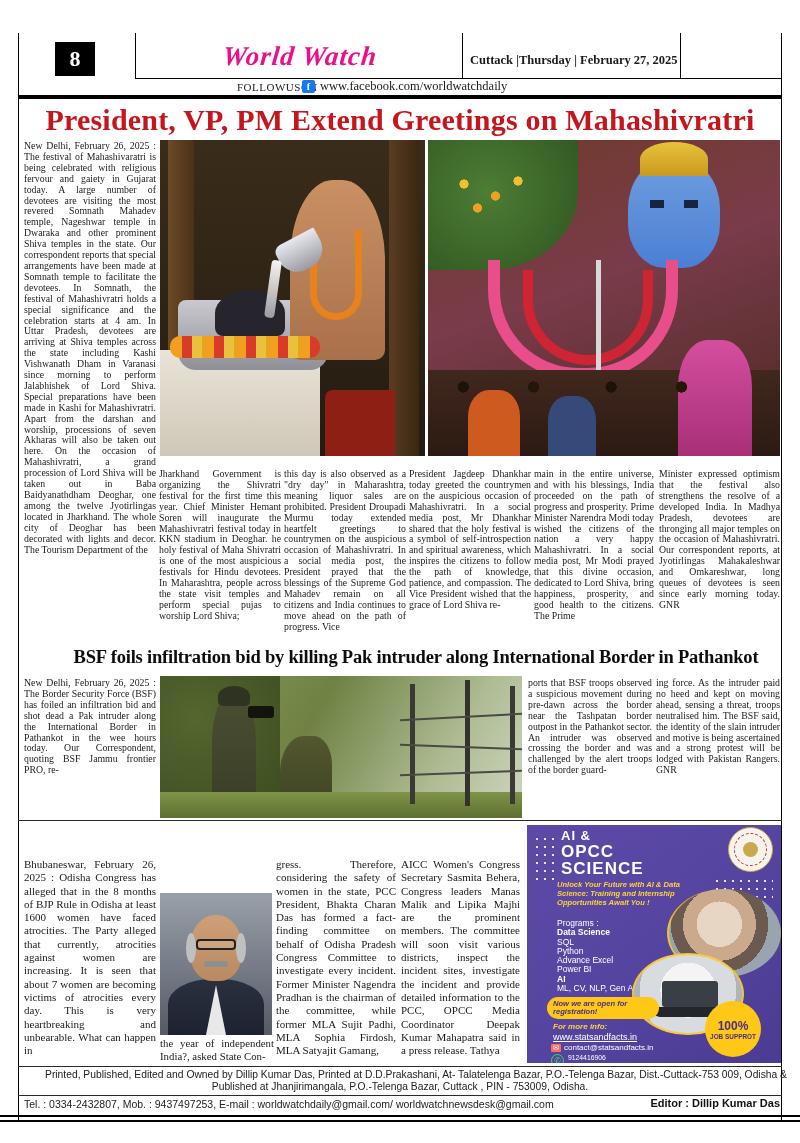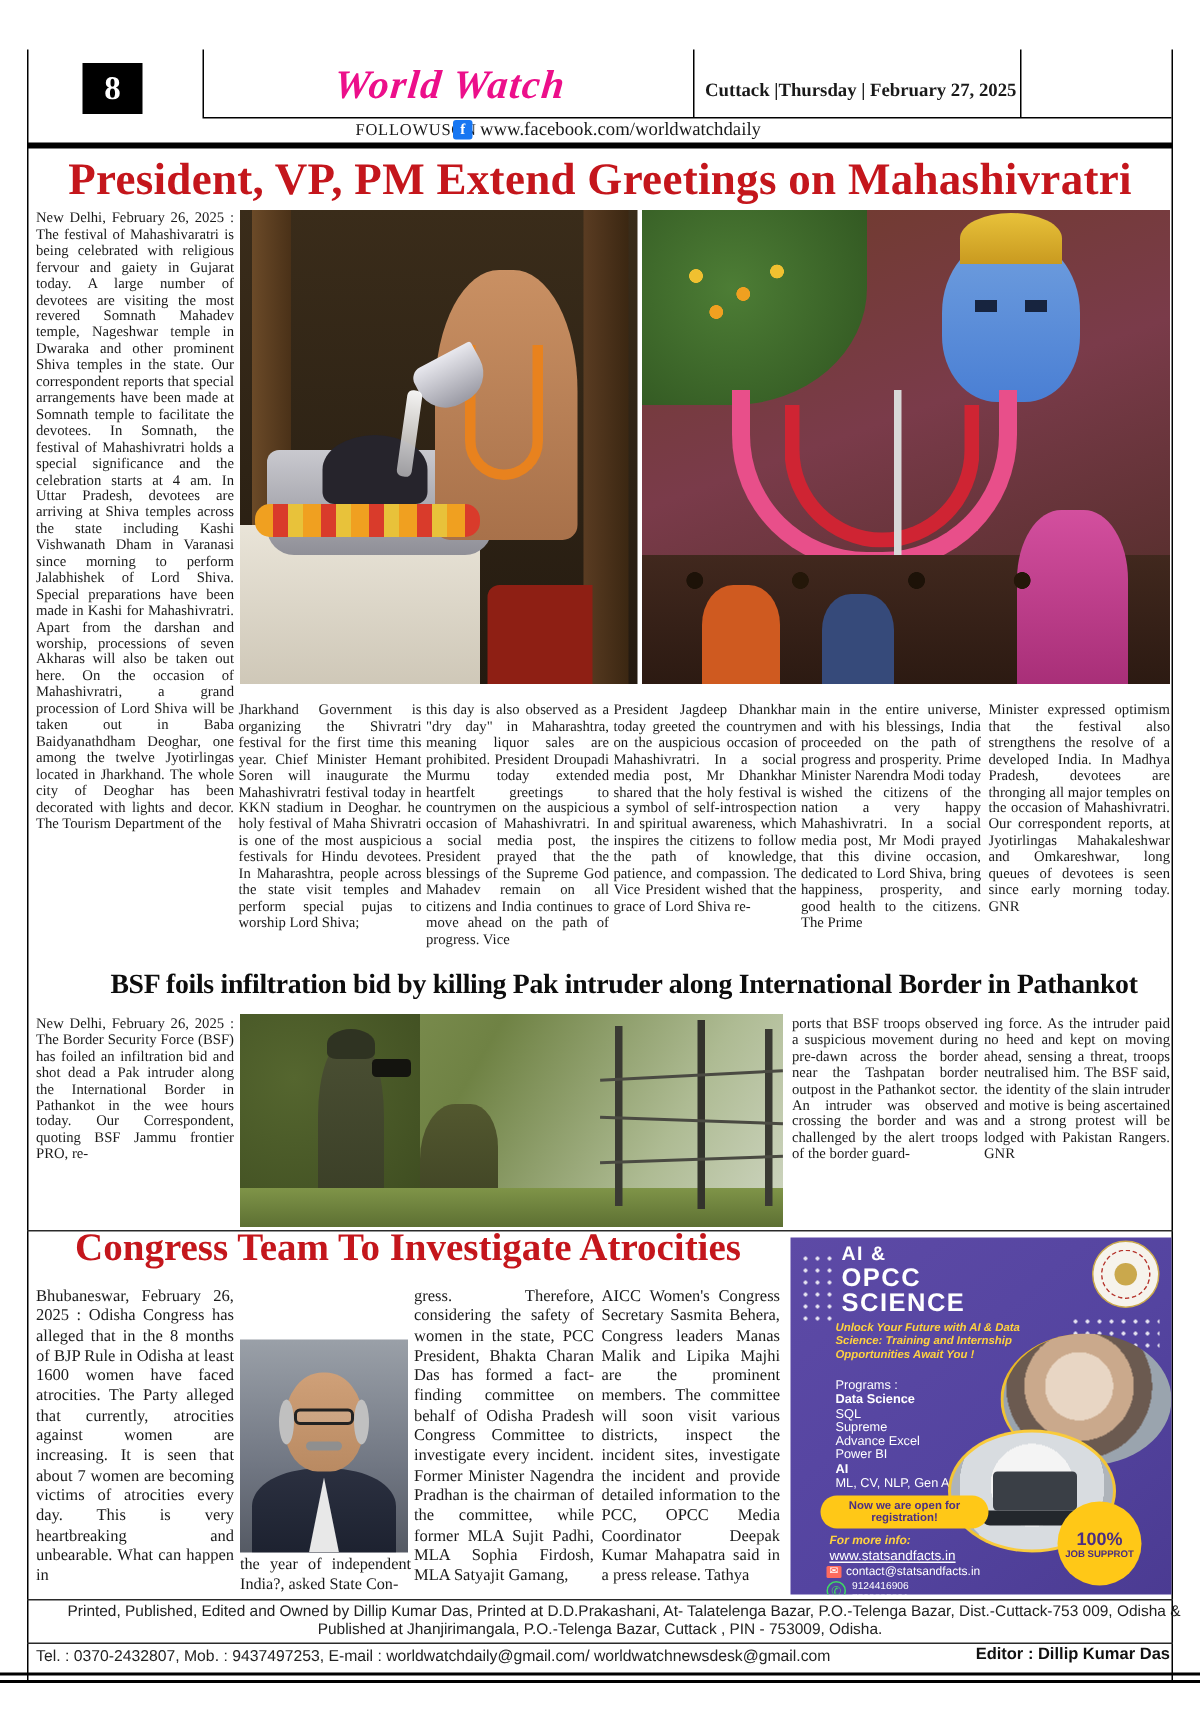--- a/index.html
+++ b/index.html
@@ -57,21 +57,21 @@
   .seal-core { position:absolute; left:14px; top:14px; width:15px; height:15px; border-radius:50%;
           background:#caa84c; }
   .tagline { position:absolute; left:30px; top:56px; width:124px; color:#ffd23f;
              font-size:7.6px; line-height:8.8px; font-weight:bold; font-style:italic; }
   .programs { position:absolute; left:30px; top:94px; font-size:8.5px; line-height:9.3px; }
   .programs .item { display:block; }
   .programs .strong { font-weight:bold; }
   .circle-photo { position:absolute; border-radius:50%; overflow:hidden; }
   .pill { position:absolute; left:20px; top:172px; width:112px; height:22px; background:#ffc817;
           border-radius:12px; color:#4b2e83; font-weight:bold; font-size:7.6px; line-height:8.2px;
-          display:flex; align-items:center; justify-content:center; text-align:center; padding:2px 6px; }
+          display:flex; align-items:center; justify-content:center; text-align:left; padding:2px 6px;font-style:italic; }
   .moreinfo { position:absolute; left:26px; top:197px; color:#ffd23f; font-size:8px; font-weight:bold; font-style:italic; }
   .website  { position:absolute; left:26px; top:207px; font-size:9px; text-decoration:underline; }
   .emailrow { position:absolute; left:24px; top:218px; font-size:8px; display:flex; align-items:center; gap:3px; }
   .email-icon { width:10px; height:8px; background:#ff6b5e; color:#fff; font-size:7px; line-height:8px;
                 text-align:center; border-radius:1px; font-family:"Liberation Sans",sans-serif; }
   .phonerow { position:absolute; left:24px; top:229px; display:flex; gap:4px; }
   .wa-icon { width:13px; height:13px; border-radius:50%; border:1.5px solid #3fd964; color:#3fd964;
              font-size:8px; line-height:11px; text-align:center; }
   .phones { font-size:6.8px; line-height:7.6px; }
   .badge { position:absolute; left:178px; top:176px; width:56px; height:56px; border-radius:50%;
@@ -162,21 +162,20 @@
     <div style="left:350px; top:10px; width:5px; height:118px; background:#3a3a33;"></div>
     <div style="left:240px; top:40px; width:122px; height:2px; background:#4a4a42; transform:rotate(-3deg);"></div>
     <div style="left:240px; top:70px; width:122px; height:2px; background:#4a4a42; transform:rotate(2deg);"></div>
     <div style="left:240px; top:96px; width:122px; height:2px; background:#4a4a42; transform:rotate(-2deg);"></div>
   </div>
 
   <div class="col small" style="left:528px; top:678px; width:124px; height:138px;">ports that BSF troops observed a suspicious movement during pre-dawn across the border near the Tashpatan border outpost in the Pathankot sector. An intruder was observed crossing the border and was challenged by the alert troops of the border guard-</div>
   <div class="col small" style="left:656px; top:678px; width:124px; height:138px;">ing force. As the intruder paid no heed and kept on moving ahead, sensing a threat, troops neutralised him. The BSF said, the identity of the slain intruder and motive is being ascertained and a strong protest will be lodged with Pakistan Rangers.  GNR</div>
   <div class="hairline" style="left:18px; top:820px; width:764px; height:1px;"></div>
 
-  <div class="h3">Congress Team To Investigate Atrocities</div>
   <div class="col medium" style="left:24px; top:858px; width:132px; height:202px;">Bhubaneswar, February 26, 2025 : Odisha Congress has alleged that in the 8 months of BJP Rule in Odisha at least 1600 women have faced atrocities. The Party alleged that currently, atrocities against women are increasing. It is seen that about 7 women are becoming victims of atrocities every day. This is very heartbreaking and unbearable. What can happen in</div>
 
   <div class="photo" style="left:160px; top:893px; width:112px; height:142px; background:linear-gradient(180deg,#9aa0a8 0%,#707682 60%,#555a64 100%);">
     <div style="left:8px; top:86px; width:96px; height:56px; background:linear-gradient(180deg,#2b3040,#1d2230); border-radius:45% 45% 0 0;"></div>
     <div style="left:46px; top:92px; width:20px; height:50px; background:#e8e8e8; clip-path:polygon(50% 0, 100% 100%, 0 100%);"></div>
     <div style="left:30px; top:22px; width:52px; height:66px; background:linear-gradient(180deg,#cfa078,#b98a62); border-radius:48% 48% 42% 42%;"></div>
     <div style="left:26px; top:40px; width:10px; height:30px; background:#c0c0c0; border-radius:50%;"></div>
     <div style="left:76px; top:40px; width:10px; height:30px; background:#c0c0c0; border-radius:50%;"></div>
     <div style="left:36px; top:46px; width:40px; height:11px; border:2px solid #222; border-radius:4px; background:rgba(255,255,255,.15);"></div>
     <div style="left:44px; top:68px; width:24px; height:6px; background:#8f8f8f; border-radius:3px;"></div>
@@ -197,21 +196,21 @@
       <div class="seal-ring"></div>
       <div class="seal-core"></div>
     </div>
     <div class="dots" style="left:186px; top:52px; width:60px; height:22px;"></div>
     <div class="circle-photo" style="left:140px; top:64px; width:114px; height:88px; background:radial-gradient(circle at 45% 40%, #e8d6c4 0 28%, #caa98c 28% 45%, #6b5a50 45% 60%, #9aa4ae 60% 100%); border-left:2px solid rgba(255,200,30,.85);"></div>
     <div class="tagline">Unlock Your Future with AI &amp; Data Science:  Training and Internship Opportunities Await You !</div>
     <div class="programs">
       <span class="item">Programs :</span>
       <span class="item strong">Data Science</span>
       <span class="item">SQL</span>
-      <span class="item">Supreme</span>
+      <span class="item">Python</span>
       <span class="item">Advance Excel</span>
       <span class="item">Power BI</span>
       <span class="item strong">AI</span>
       <span class="item">ML, CV, NLP, Gen AI</span>
     </div>
     <div class="circle-photo" style="left:105px; top:128px; width:112px; height:82px; background:radial-gradient(circle at 50% 45%, #f4f4f4 0 40%, #d8dce0 40% 70%, #aeb4ba 70% 100%); border:2px solid rgba(255,200,30,.85);">
       <div style="position:absolute; left:28px; top:26px; width:56px; height:26px; background:#3a3f46; border-radius:3px;"></div>
       <div style="position:absolute; left:20px; top:52px; width:72px; height:10px; background:#23272c; border-radius:2px 2px 6px 6px;"></div>
     </div>
     <div class="pill">Now we are open for registration!</div>
@@ -231,18 +230,18 @@
     <div class="badge">
       <span class="b1">100%</span>
       <span class="b2">JOB SUPPROT</span>
     </div>
   </div>
 
   <div class="hairline" style="left:18px; top:1066px; width:764px; height:1px;"></div>
   <div class="footer-line" style="top:1069px;margin-left:16px;">Printed, Published, Edited and Owned by Dillip Kumar Das, Printed at D.D.Prakashani, At- Talatelenga Bazar, P.O.-Telenga Bazar, Dist.-Cuttack-753 009, Odisha &amp;</div>
   <div class="footer-line" style="top:1081px;">Published at Jhanjirimangala, P.O.-Telenga Bazar, Cuttack , PIN - 753009, Odisha.</div>
   <div class="hairline" style="left:18px; top:1095px; width:764px; height:1px;"></div>
-  <div class="footer-contact">Tel. : 0370-2432807, Mob. : 9437497253, E-mail : worldwatchdaily@gmail.com/ worldwatchnewsdesk@gmail.com</div>
+  <div class="footer-contact">Tel. : 0334-2432807, Mob. : 9437497253, E-mail : worldwatchdaily@gmail.com/ worldwatchnewsdesk@gmail.com</div>
   <div class="footer-editor">Editor : Dillip Kumar Das</div>
   <div class="rule" style="left:0; top:1115px; width:800px; height:2px;"></div>
   <div class="rule" style="left:0; top:1120px; width:800px; height:2px;"></div>
 
 </div>
 
 </body></html>

